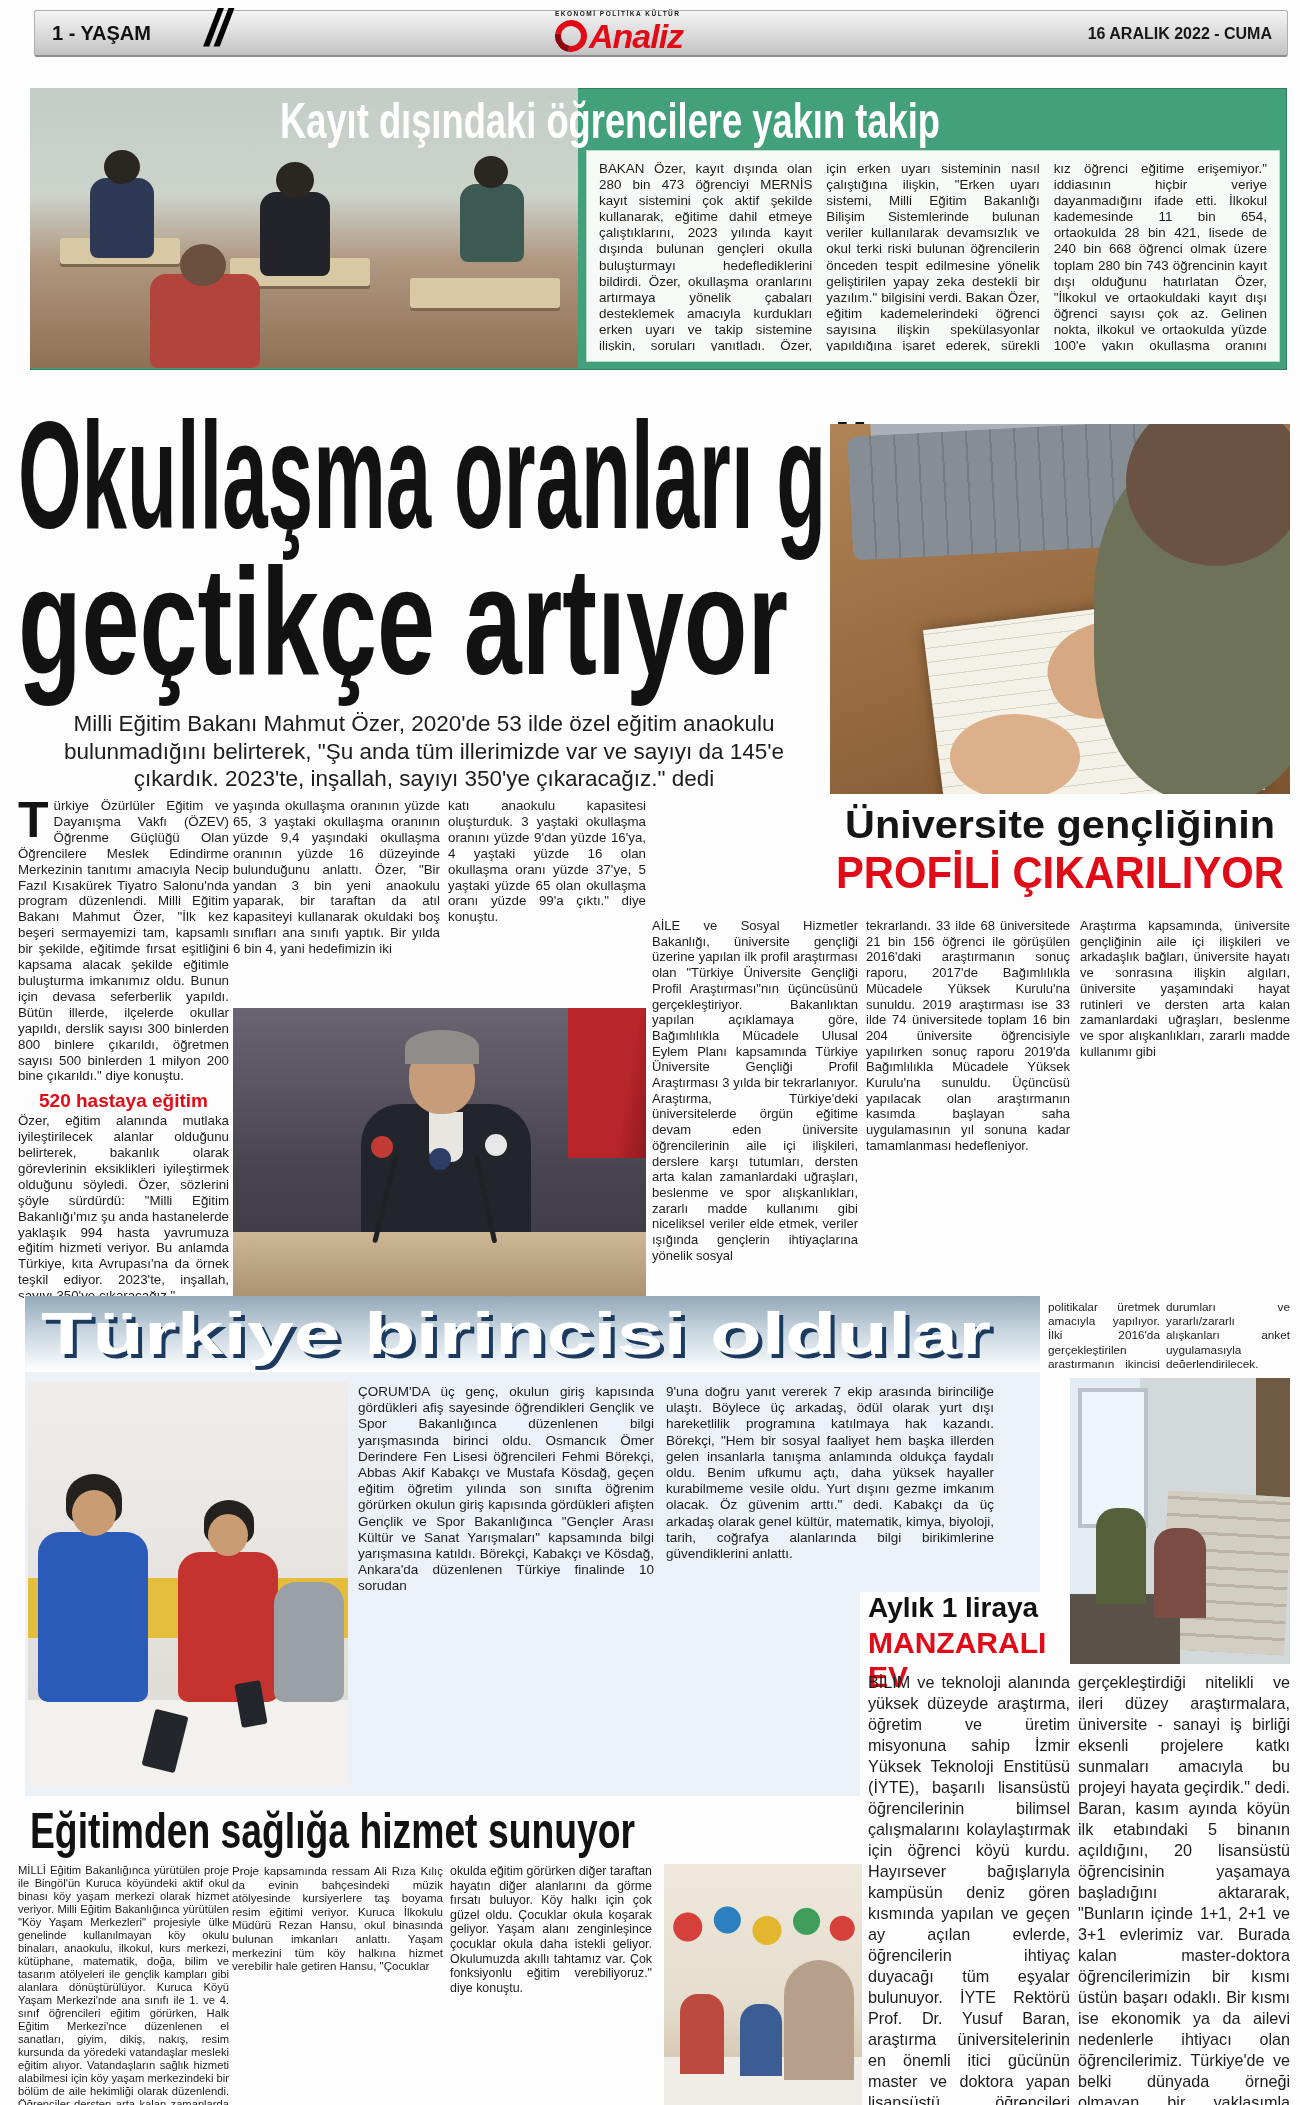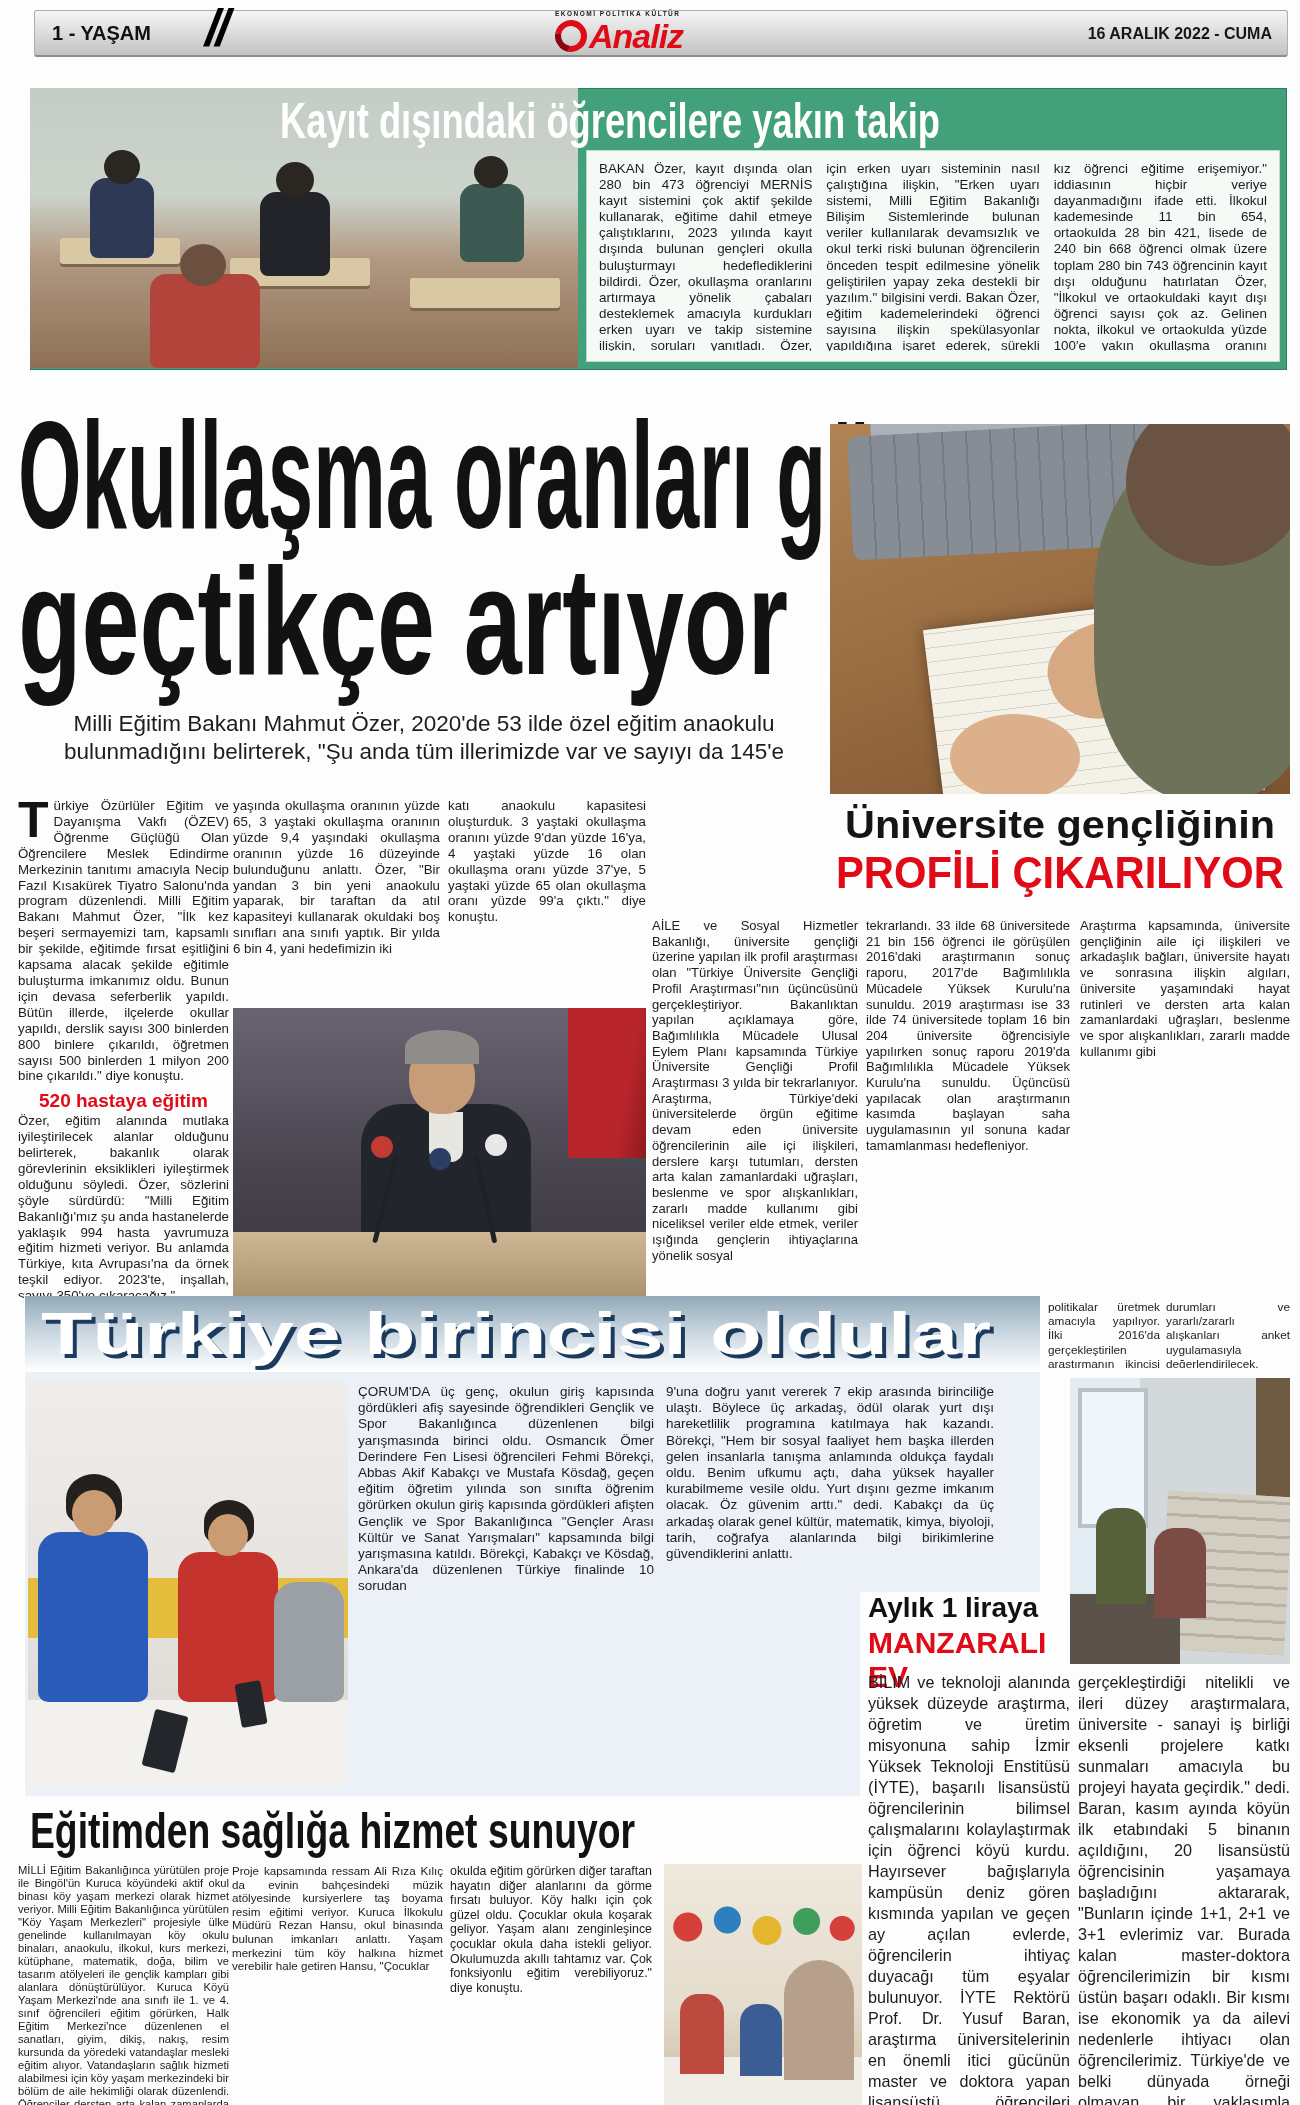--- a/index.html
+++ b/index.html
@@ -144,20 +144,21 @@
       <i class="hand2"></i>
       <i class="hand"></i>
       <i class="pen"></i>
       <i class="sleeve"></i>
       <i class="hair"></i>
   </div>
 
   <div class="abs deck">
     <div><span>Milli Eğitim Bakanı Mahmut Özer, 2020'de 53 ilde özel eğitim anaokulu</span></div>
     <div><span>bulunmadığını belirterek, </span><span class="b">"Şu anda tüm illerimizde var ve sayıyı da 145'e</span></div>
+    <div><span class="b">çıkardık. 2023'te, inşallah, sayıyı 350'ye çıkaracağız."</span><span> dedi</span></div>
   </div>
 
   <div class="abs bodycol jtxt" style="left:18px;top:798px;width:211px;height:500px;">
     <span class="dropcap">T</span><span><span>ürkiye Özürlüler Eğitim ve Dayanışma Vakfı (ÖZEV) Öğrenme Güçlüğü Olan Öğrencilere Meslek Edindirme Merkezinin tanıtımı amacıyla Necip Fazıl Kısakürek Tiyatro Salonu'nda program düzenlendi. Milli Eğitim Bakanı Mahmut Özer, "İlk kez beşeri sermayemizi tam, kapsamlı bir şekilde, eğitimde fırsat eşitliğini kapsama alacak şekilde eğitimle buluşturma imkanımız oldu. Bunun için devasa seferberlik yapıldı. Bütün illerde, ilçelerde okullar yapıldı, derslik sayısı 300 binlerden 800 binlere çıkarıldı, öğretmen sayısı 500 binlerden 1 milyon 200 bine çıkarıldı." diye konuştu.</span></span>
     <div class="redsub">520 hastaya eğitim</div>
     <div>Özer, eğitim alanında mutlaka iyileştirilecek alanlar olduğunu belirterek, bakanlık olarak görevlerinin eksiklikleri iyileştirmek olduğunu söyledi. Özer, sözlerini şöyle sürdürdü: "Milli Eğitim Bakanlığı'mız şu anda hastanelerde yaklaşık 994 hasta yavrumuza eğitim hizmeti veriyor. Bu anlamda Türkiye, kıta Avrupası'na da örnek teşkil ediyor. 2023'te, inşallah, sayıyı 350'ye çıkaracağız."</div>
     
     
   </div>
   <div class="abs bodycol jtxt" style="left:233px;top:798px;width:207px;height:206px;"><span>yaşında okullaşma oranının yüzde 65, 3 yaştaki okullaşma oranının yüzde 9,4 yaşındaki okullaşma oranının yüzde 16 düzeyinde bulunduğunu anlattı. Özer, </span><span class="b">"Bir yandan 3 bin yeni anaokulu yaparak, bir taraftan da atıl kapasiteyi kullanarak okuldaki boş sınıfları ana sınıfı yaptık. Bir yılda 6 bin 4, yani hedefimizin iki</span></div>

